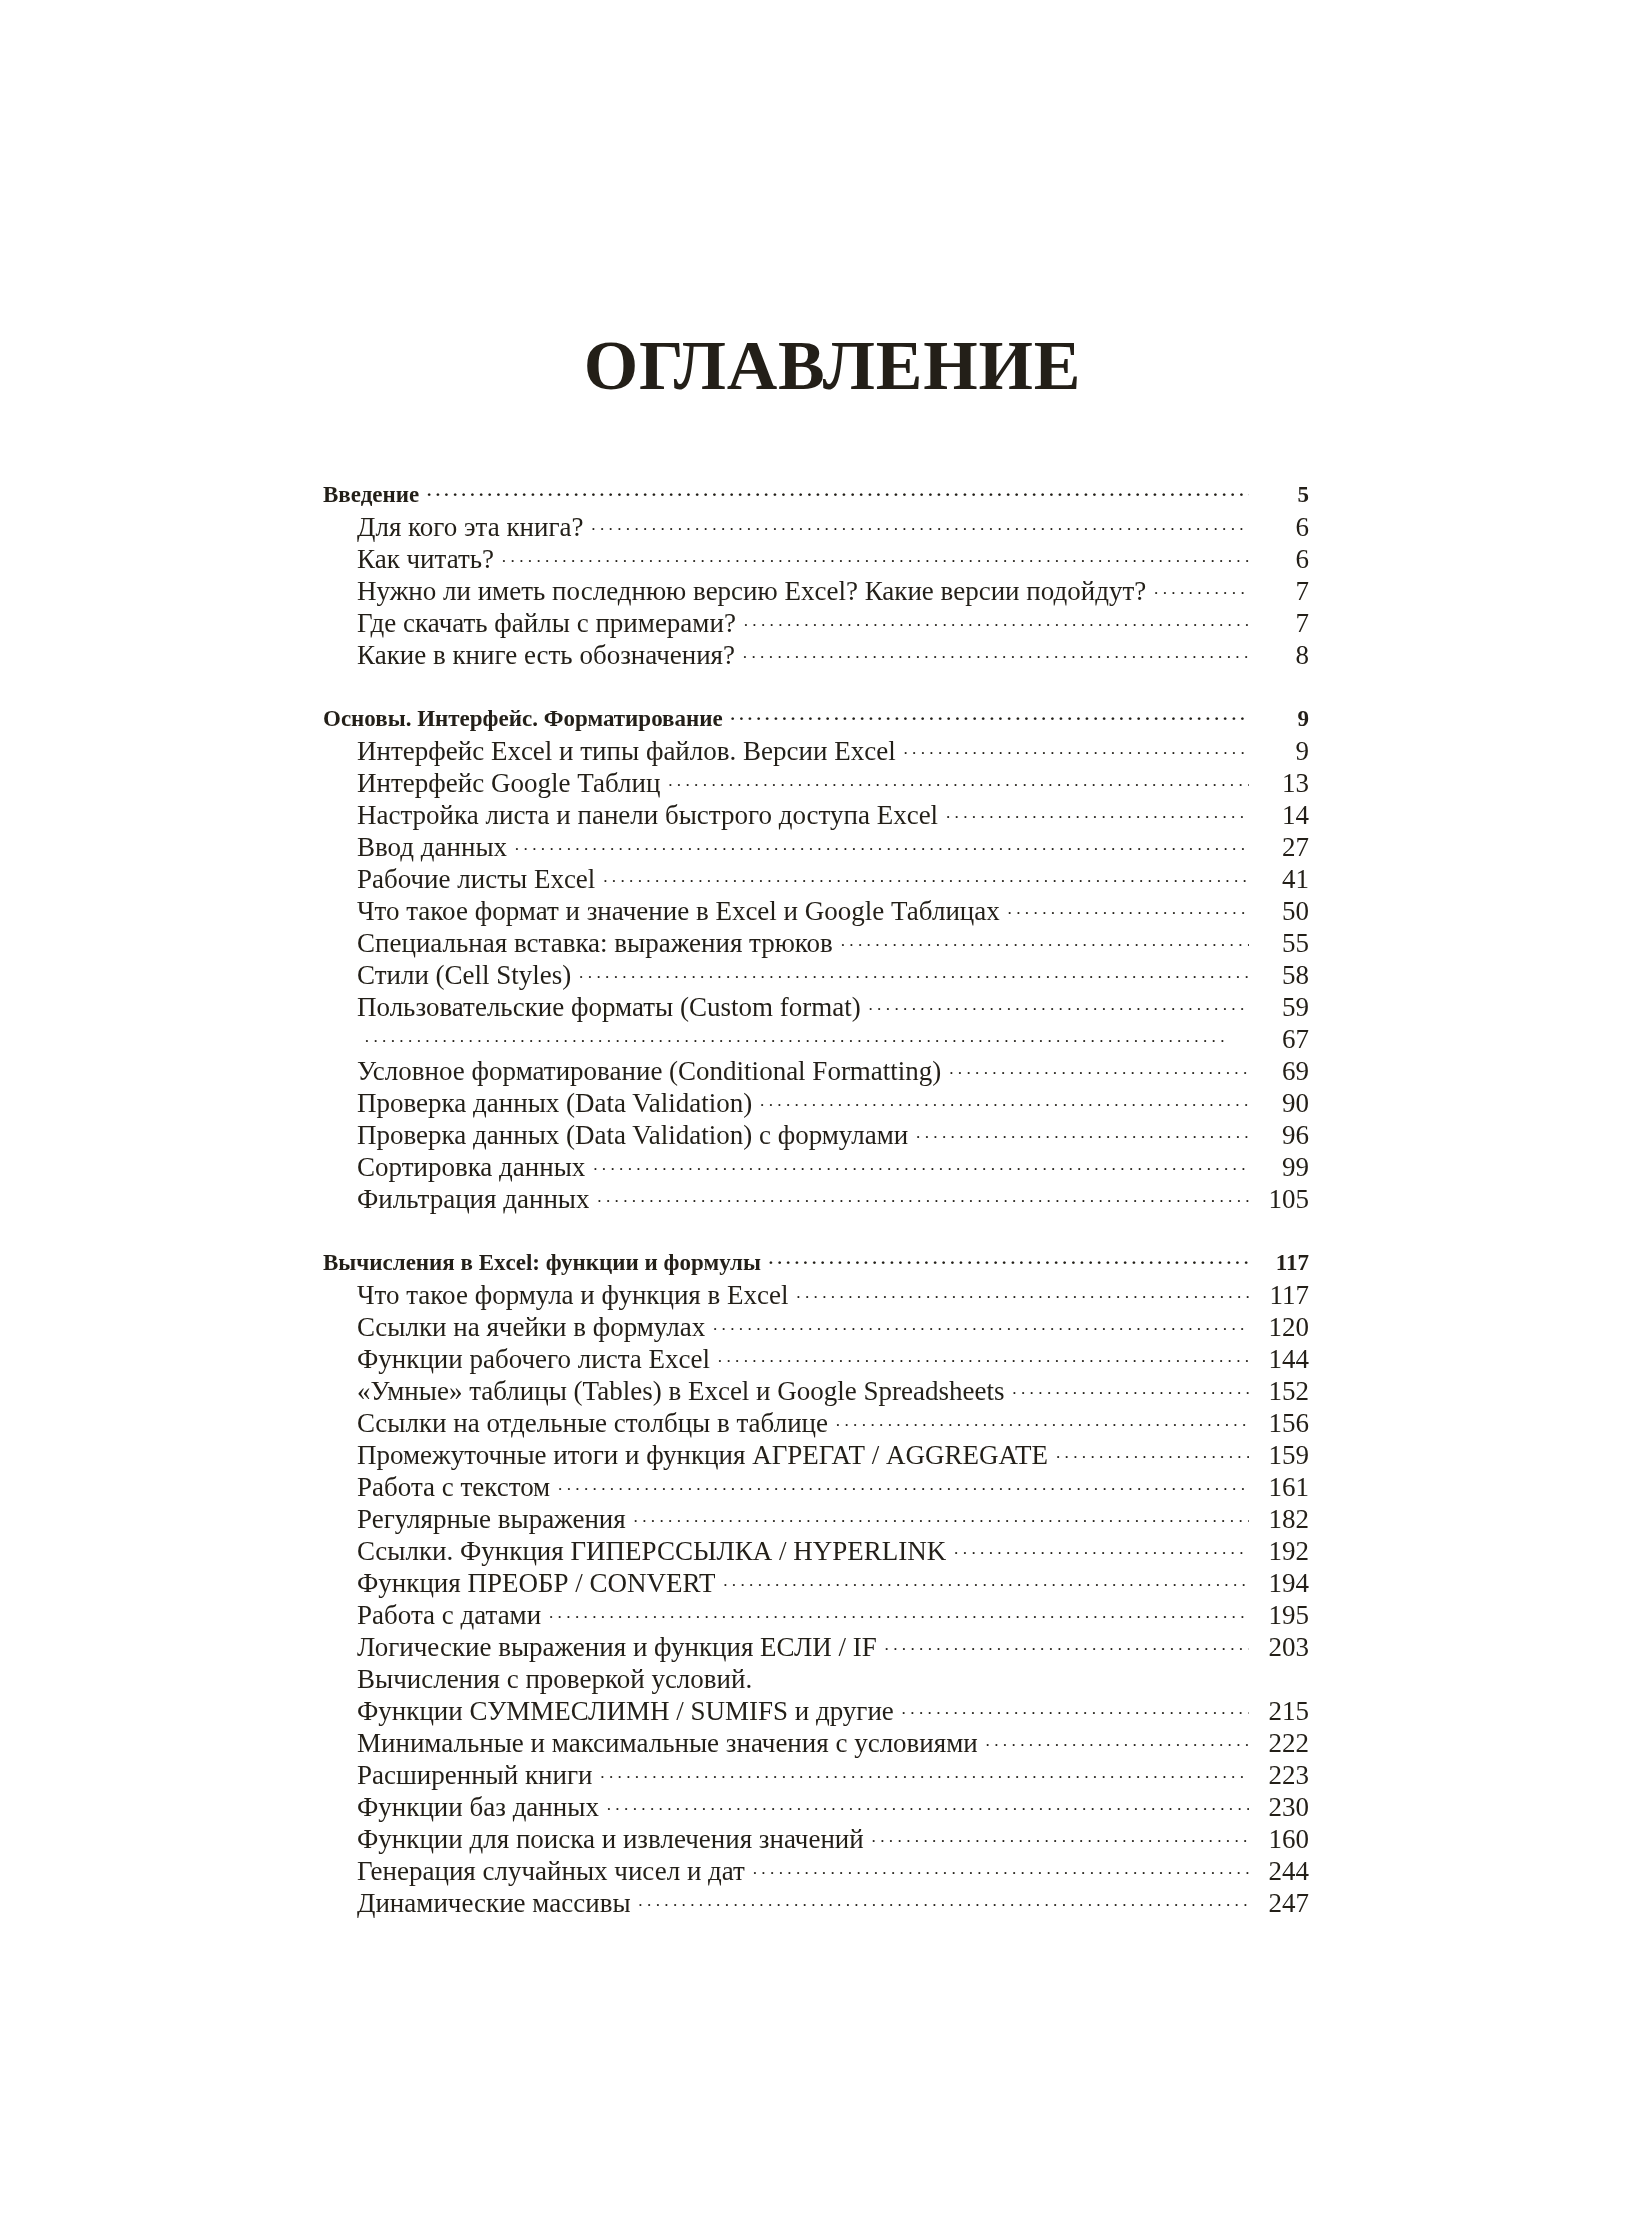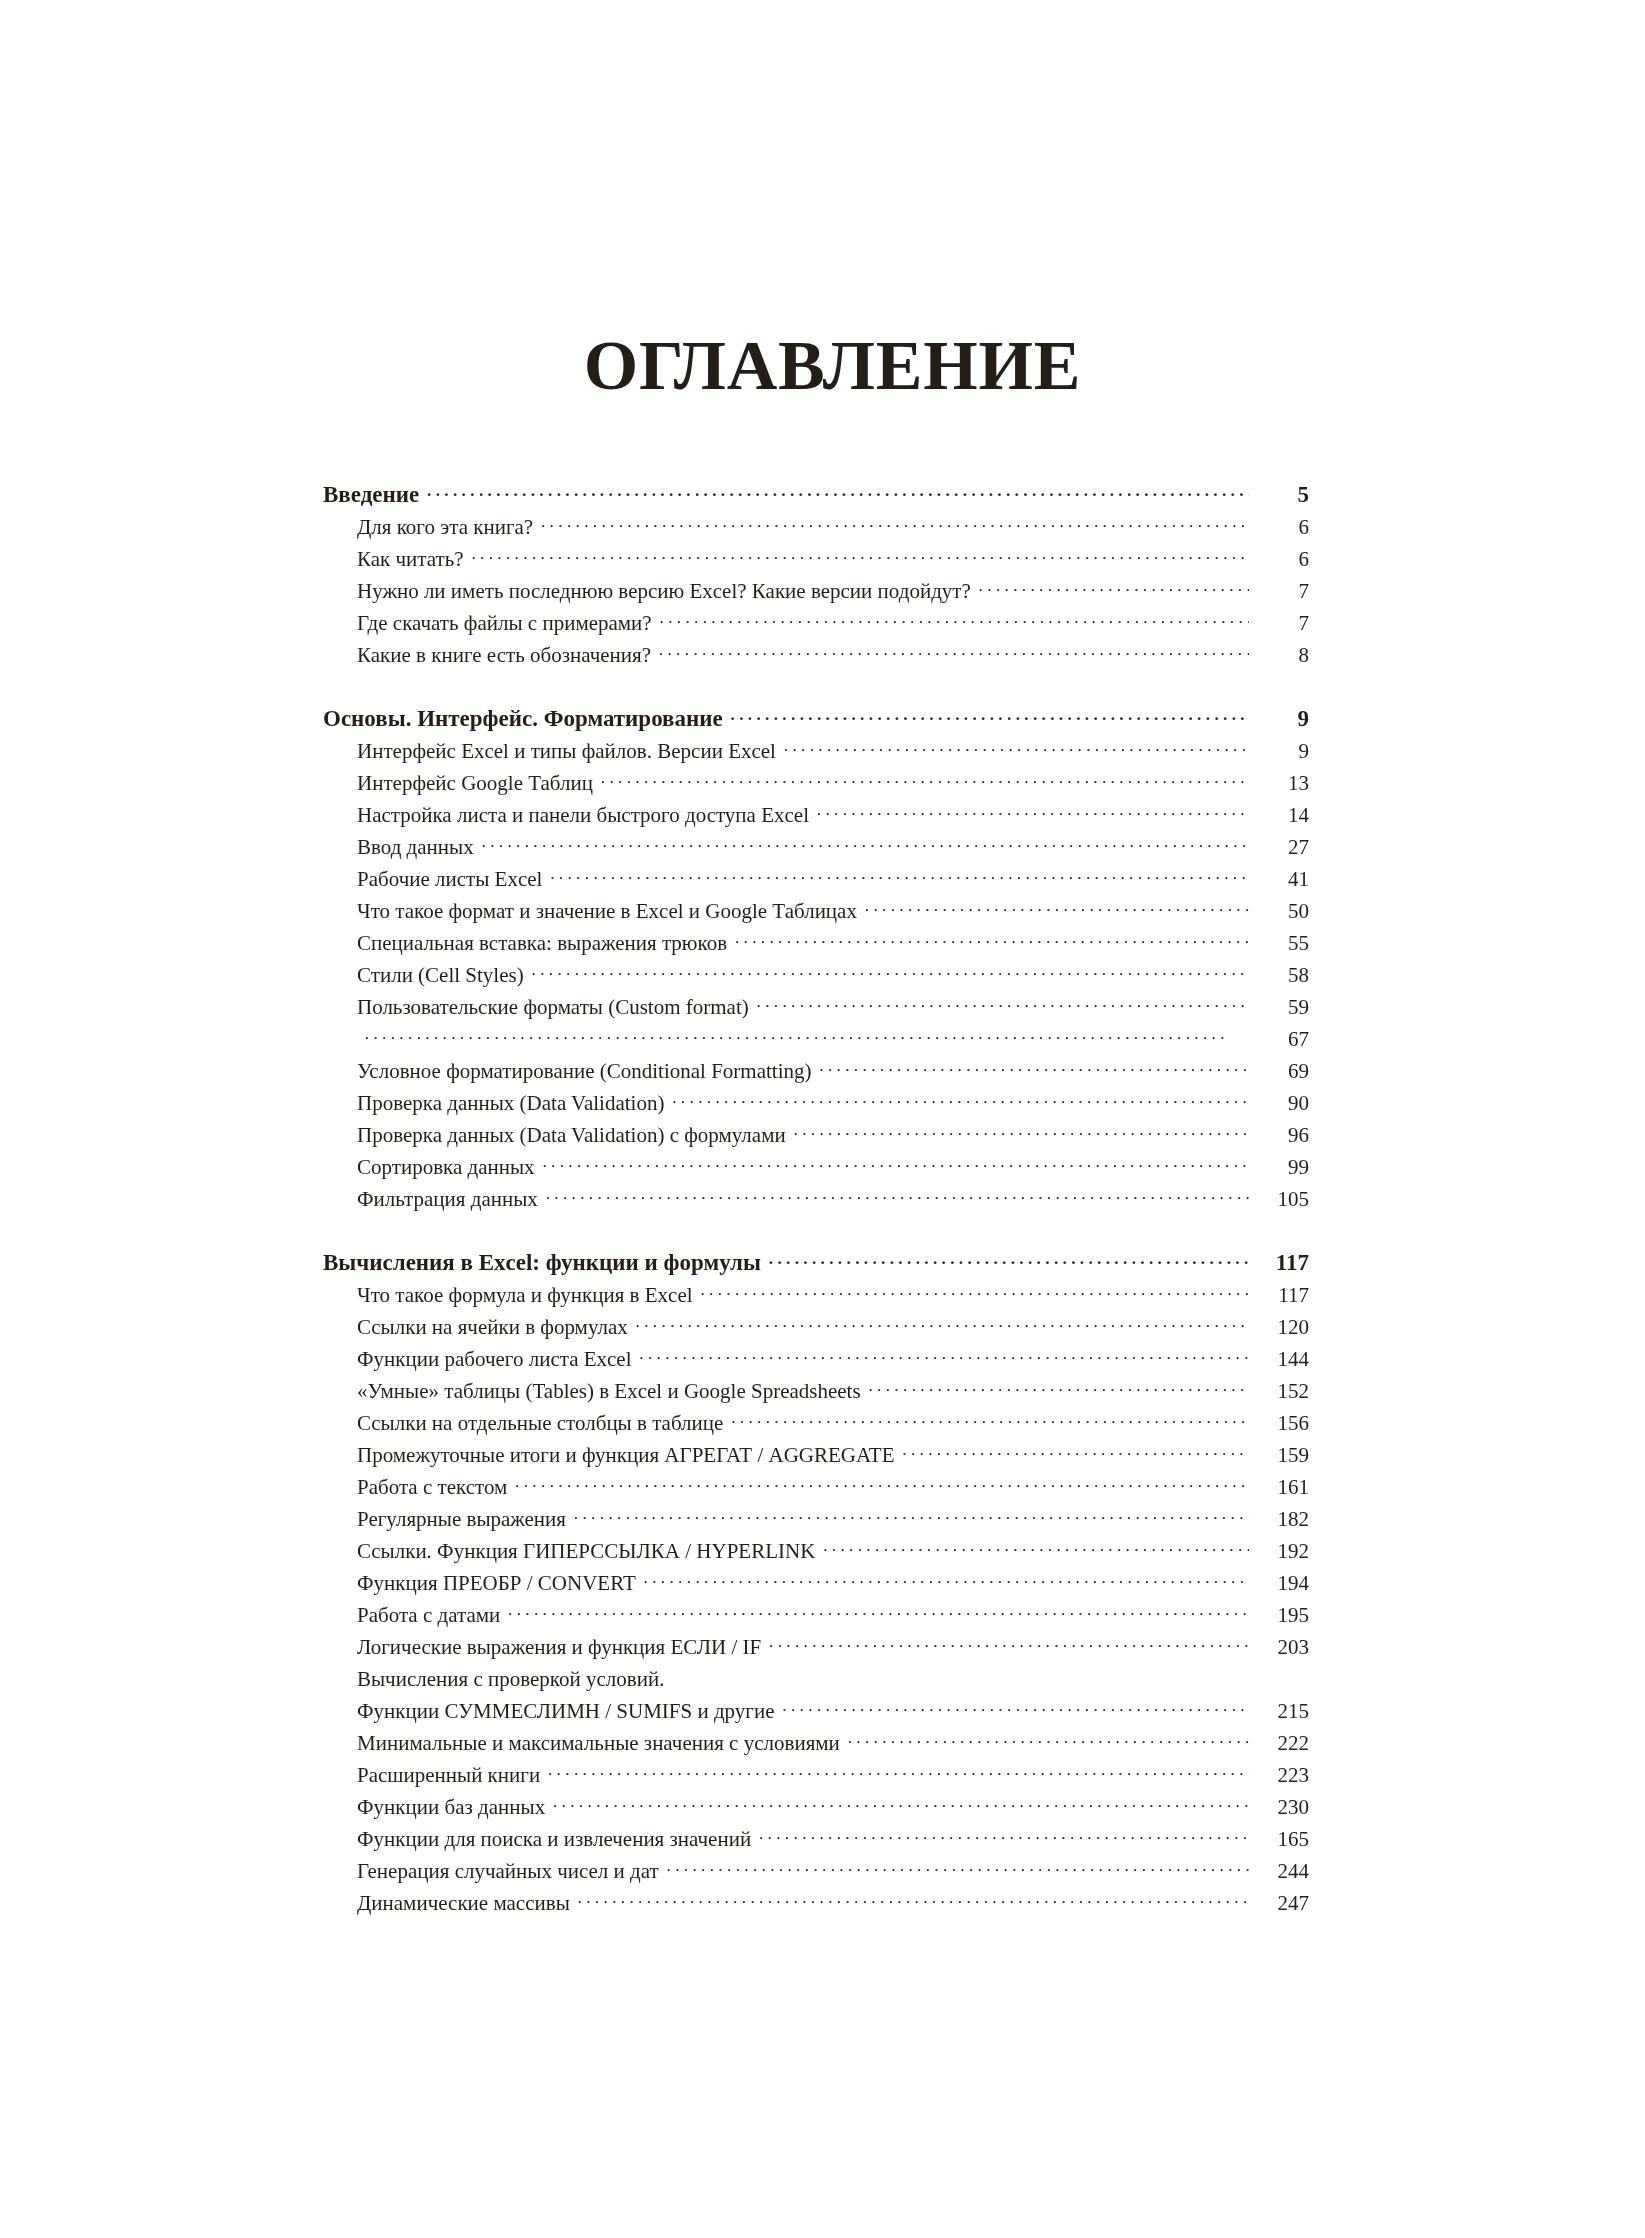--- a/index.html
+++ b/index.html
@@ -103,21 +103,21 @@
     margin-left: 0;
   }
   .toc-row.level-1 .leader::before {
     font-size: 17.3px;
   }
   .toc-row.level-1 .page-no {
     font-weight: bold;
   }
 
   .toc-row.level-2 {
-    font-size: 21px;
+    font-size: 27px;
     font-weight: normal;
     margin-left: 34px;
     width: calc(100% - 34px);
   }
 </style>
 </head>
 <body>
 
 <div class="page">
 
@@ -322,21 +322,21 @@
           <span class="page-no">223</span>
         </div>
         <div class="toc-row level-2">
           <span class="label">Функции баз данных</span>
           <span class="leader"></span>
           <span class="page-no">230</span>
         </div>
         <div class="toc-row level-2">
           <span class="label">Функции для поиска и извлечения значений</span>
           <span class="leader"></span>
-          <span class="page-no">165</span>
+          <span class="page-no">160</span>
         </div>
         <div class="toc-row level-2">
           <span class="label">Генерация случайных чисел и дат</span>
           <span class="leader"></span>
           <span class="page-no">244</span>
         </div>
         <div class="toc-row level-2">
           <span class="label">Динамические массивы</span>
           <span class="leader"></span>
           <span class="page-no">247</span>

